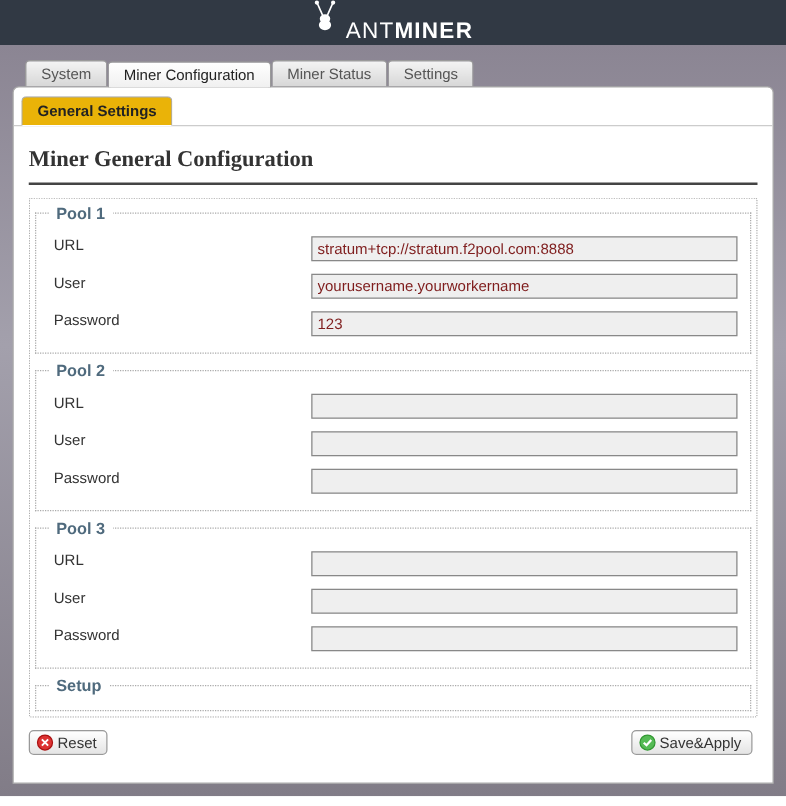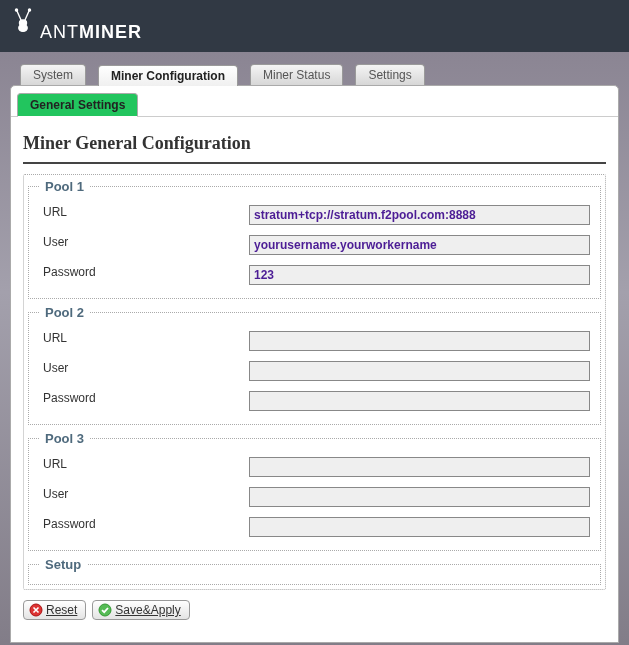--- a/index.html
+++ b/index.html
@@ -7,60 +7,61 @@
     font-family: Arial, Helvetica, sans-serif;
     background: #fff;
     width: 629px;
     font-size: 12px;
     color: #333;
   }
   .header {
     background: #313944;
     color: #fff;
     padding: 8px 14px 6px 14px;
-    height: 52px;
+    height: 36px;
     display: flex;
     align-items: center;
+    justify-content: center;
   }
   .logo { display: flex; align-items: baseline; }
   .logo svg { margin-right: 6px; transform: translateY(-4px); }
   .logo-text { font-size: 18px; letter-spacing: 1px; font-weight: 300; }
   .logo-text b { font-weight: 600; }
   .page-wrap {
     background: linear-gradient(#8b8593, #a3a0ac 40%, #817c87);
     padding: 12px 10px 10px 10px;
   }
-  .tabs-primary { display: flex; gap: 12px; padding-left: 10px; }
+  .tabs-primary { display: flex; gap: 0; padding-left: 10px; }
   .tab-p {
     background: linear-gradient(#f4f4f4, #d7d7d7);
     border: 1px solid #9a9a9a;
     border-bottom: none;
     border-radius: 4px 4px 0 0;
     padding: 3px 12px;
     font-size: 12px;
     color: #555;
     cursor: pointer;
   }
   .tab-p.active {
     background: linear-gradient(#fff, #f0f0f0);
     color: #222;
-    font-weight: 700;
+    font-weight: 400;
     position: relative;
     top: 1px;
   }
   .card {
     background: #fff;
     border: 1px solid #aaa;
     border-radius: 5px 5px 0 0;
     padding: 0;
   }
   .subtabs { padding: 6px 0 0 6px; border-bottom: 1px solid #ccc; }
   .tab-s {
     display: inline-block;
-    background: #22c55e;
+    background: #eab308;
     border: 1px solid #aaa;
     border-bottom: 1px solid #fff;
     border-radius: 4px 4px 0 0;
     padding: 4px 12px;
     font-size: 12px;
     font-weight: 700;
     color: #222;
     position: relative;
     top: 1px;
     cursor: pointer;
@@ -103,29 +104,27 @@
     padding-left: 4px;
   }
   .row input[type=text] {
     flex: 1;
     height: 20px;
     border: 1px solid #888;
     background: #efefef;
     padding: 1px 4px;
     font-size: 12px;
     font-family: inherit;
-    color: #4c1d95;
-    font-weight: bold;
+    color: #7f1d1d;
   }
   .buttons {
     display: flex;
-    justify-content: flex-start;
+    justify-content: space-between;
     gap: 6px;
     padding: 10px 4px 2px 0;
-    text-decoration: underline;
   }
   .btn {
     display: inline-flex;
     align-items: center;
     gap: 3px;
     background: linear-gradient(#fff, #e4e4e4);
     border: 1px solid #999;
     border-radius: 4px;
     padding: 2px 8px 2px 5px;
     font-size: 12px;

